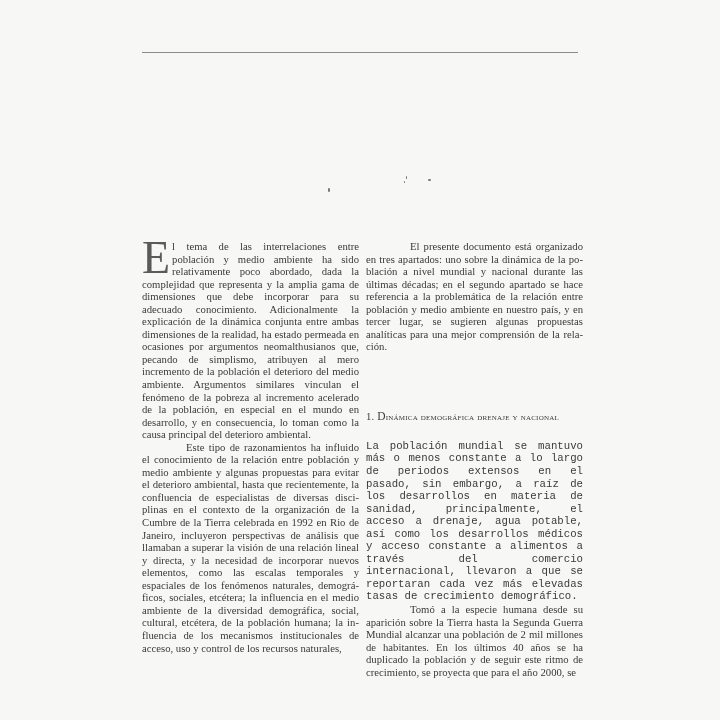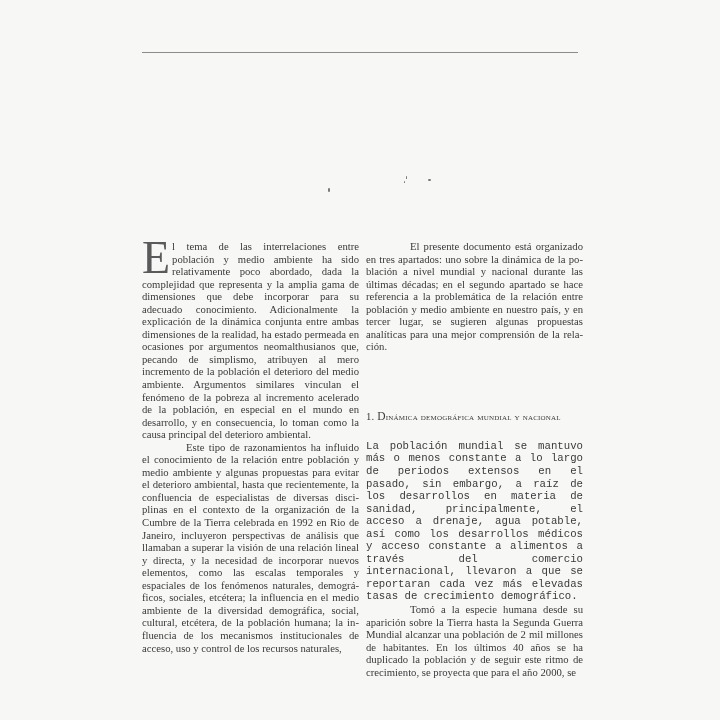--- a/index.html
+++ b/index.html
@@ -55,18 +55,18 @@
   <div class="speck" style="left:428px;top:179px;width:3px;height:2px;"></div>
 
   <div class="col col-left">
     <p><span class="dropcap">E</span><span>l tema de las interrelaciones entre población y medio ambiente ha sido relativamente poco abordado, dada la complejidad que representa y la amplia gama de dimensiones que debe incorporar para su adecuado conocimien­to. Adicionalmente la explicación de la dinámica conjunta entre ambas dimensiones de la realidad, ha estado permeada en ocasiones por argumen­tos neomalthusianos que, pecando de simplismo, atribuyen al mero incremento de la población el deterioro del medio ambiente. Argumentos simi­lares vinculan el fenómeno de la pobreza al in­cremento acelerado de la población, en especial en el mundo en desarrollo, y en consecuencia, lo toman como la causa principal del deterioro ambiental.</span></p>
     <p class="indent">Este tipo de razonamientos ha influido el conocimiento de la relación entre población y medio ambiente y algunas propuestas para evi­tar el deterioro ambiental, hasta que recientemente, la confluencia de especialistas de diversas disci­plinas en el contexto de la organización de la Cumbre de la Tierra celebrada en 1992 en Rio de Janeiro, incluyeron perspectivas de análisis que llamaban a superar la visión de una relación li­neal y directa, y la necesidad de incorporar nue­vos elementos, como las escalas temporales y espaciales de los fenómenos naturales, demográ­ficos, sociales, etcétera; la influencia en el medio ambiente de la diversidad demográfica, social, cultural, etcétera, de la población humana; la in­fluencia de los mecanismos institucionales de acceso, uso y control de los recursos naturales,</p>
   </div>
 
   <div class="col col-right">
     <p class="indent">El presente documento está organizado en tres apartados: uno sobre la dinámica de la po­blación a nivel mundial y nacional durante las últimas décadas; en el segundo apartado se hace referencia a la problemática de la relación entre población y medio ambiente en nuestro país, y en tercer lugar, se sugieren algunas propuestas analíticas para una mejor comprensión de la rela­ción.</p>
 
-    <p class="section-heading"><span>1.</span> <span class="lead">D</span><span>inámica demográfica mundial y nacio­nal</span></p>
+    <p class="section-heading"><span>1.</span> <span class="lead">D</span><span>inámica demográfica drenaje y nacio­nal</span></p>
 
     <p class="after-heading">La población mundial se mantuvo más o menos constante a lo largo de periodos extensos en el pasado, sin embargo, a raíz de los desarrollos en materia de sanidad, principalmente, el acceso a drenaje, agua potable, así como los desarrollos médicos y acceso constante a alimentos a través del comercio internacional, llevaron a que se re­portaran cada vez más elevadas tasas de crecimien­to demográfico.</p>
     <p class="indent">Tomó a la especie humana desde su apari­ción sobre la Tierra hasta la Segunda Guerra Mundial alcanzar una población de 2 mil millo­nes de habitantes. En los últimos 40 años se ha duplicado la población y de seguir este ritmo de crecimiento, se proyecta que para el año 2000, se</p>
   </div>
 </div>
 
 </body></html>

